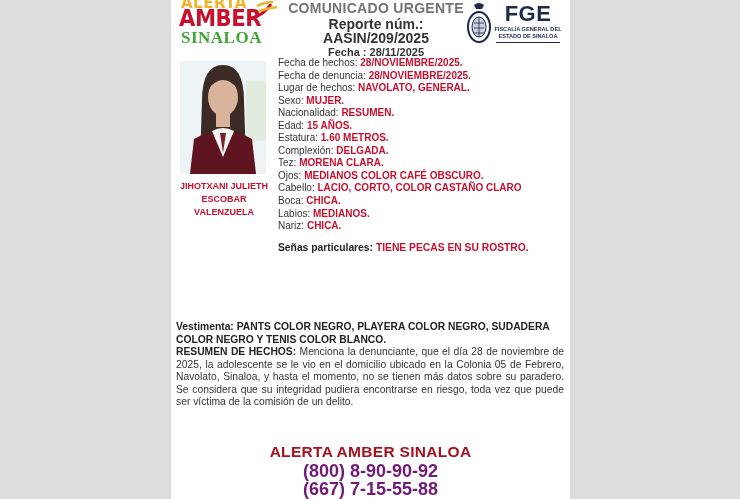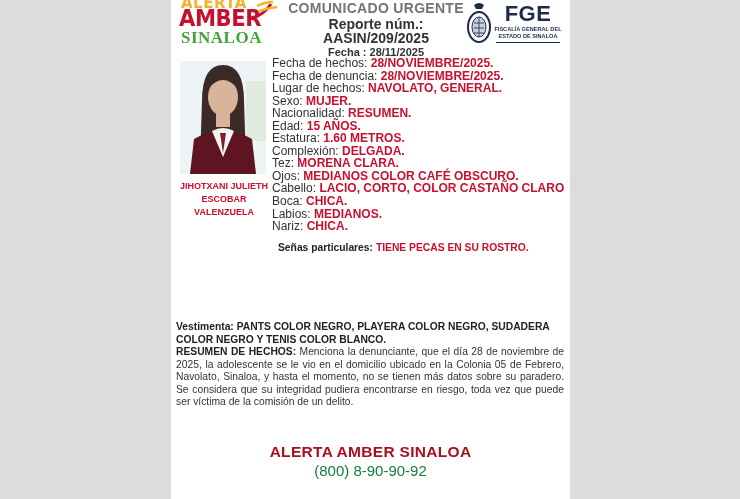--- a/index.html
+++ b/index.html
@@ -14,32 +14,32 @@
   .hdr .t1{font-weight:bold;font-size:14px;color:#737373;line-height:17px;letter-spacing:0.3px;}
   .hdr .t2{font-weight:bold;font-size:14px;color:#333;line-height:14px;}
   .hdr .t3{font-weight:bold;font-size:11px;color:#333;line-height:14px;}
   .seal{position:absolute;left:295px;top:1px;width:26px;height:44px;}
   .fge{position:absolute;left:321px;top:2px;width:72px;text-align:center;}
   .fge .big{font-weight:900;font-size:22px;color:#1d2a4a;line-height:24px;letter-spacing:0.5px;}
   .fge .small{font-weight:bold;font-size:5.6px;color:#1d2a4a;line-height:7px;}
   .fge .line{height:1px;background:#1d2a4a;margin:2px 4px 0 4px;}
   .photo{position:absolute;left:9px;top:61px;width:86px;height:113px;overflow:hidden;background:linear-gradient(180deg,#e9f1f4 0%,#f3f5f5 60%,#eeeeee 100%);}
   .name{position:absolute;left:0;top:180px;width:106px;text-align:center;font-weight:bold;font-size:9px;line-height:13px;color:#c8102e;}
-  .facts{position:absolute;left:101px;top:57px;width:290px;font-size:12px;line-height:12.55px;color:#333;}
+  .facts{position:absolute;left:107px;top:57px;width:290px;font-size:10px;line-height:12.55px;color:#333;}
   .facts .row{white-space:nowrap;}
   .facts .v{color:#c8102e;font-weight:bold;}
   .senas{position:absolute;left:107px;top:242px;font-size:10.3px;color:#222;white-space:nowrap;}
   .senas .k{font-weight:bold;}
   .senas .v{font-weight:bold;color:#c8102e;margin-top:11px;}
   .vest{position:absolute;left:5px;top:308px;width:388px;font-size:10.3px;line-height:13px;color:#222;font-weight:bold;margin-top:12px;}
   .resumen{position:absolute;left:5px;top:346px;width:388px;font-size:10.3px;line-height:12.5px;color:#333;text-align:justify;}
   .resumen .k{font-weight:bold;color:#222;}
   .footer{position:absolute;left:0;top:442px;width:399px;text-align:center;}
   .footer .a{font-weight:bold;font-size:15.5px;color:#a8101e;line-height:20px;letter-spacing:0.3px;}
-  .footer .p{font-weight:normal;font-size:15px;color:#15803d;line-height:18px;}
+  .footer .p{font-weight:bold;font-size:18px;color:#701a75;line-height:18px;}
 </style>
 </head>
 <body>
 
 <div class="page">
 
   <div class="logo">
     <span class="l1">ALERTA</span>
     <svg class="swoosh" viewBox="0 0 32 22">
       <path d="M2 20 Q14 18 22 6" stroke="#c8102e" stroke-width="3" fill="none"></path>
@@ -114,15 +114,16 @@
     <span>Vestimenta: </span><span>PANTS COLOR NEGRO, PLAYERA COLOR NEGRO, SUDADERA COLOR NEGRO Y TENIS COLOR BLANCO.</span>
   </div>
 
   <div class="resumen">
     <span class="k">RESUMEN DE HECHOS:</span><span> Menciona la denunciante, que el día 28 de noviembre de 2025, la adolescente se le vio en el domicilio ubicado en la Colonia 05 de Febrero, Navolato, Sinaloa, y hasta el momento, no se tienen más datos sobre su paradero. Se considera que su integridad pudiera encontrarse en riesgo, toda vez que puede ser víctima de la comisión de un delito.</span>
   </div>
 
   <div class="footer">
     <div class="a">ALERTA AMBER SINALOA</div>
     <div class="p">(800) 8-90-90-92</div>
+    <div class="p">(667) 7-15-55-88</div>
   </div>
 
 </div>
 
 </body></html>

